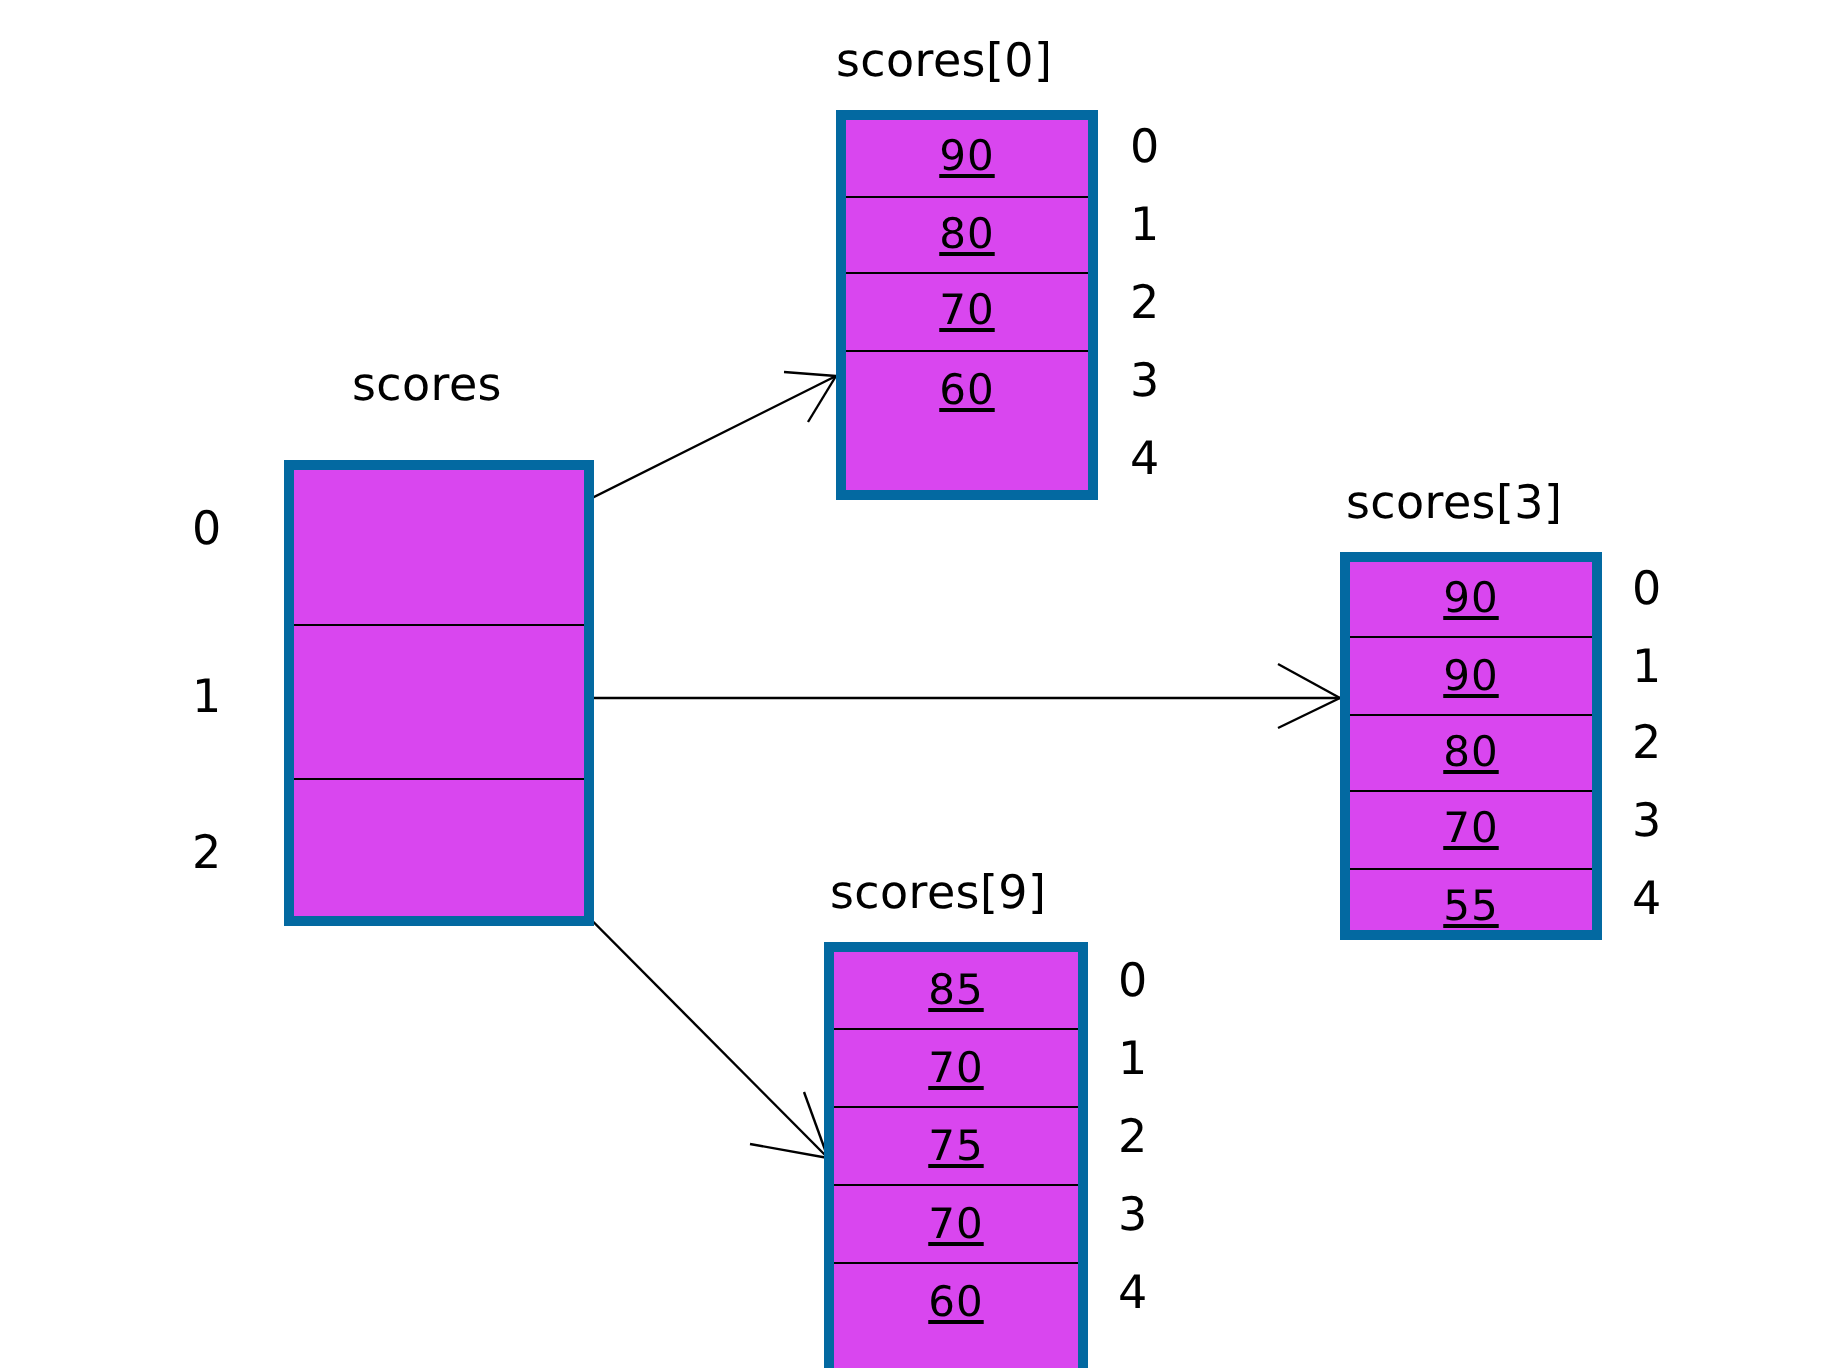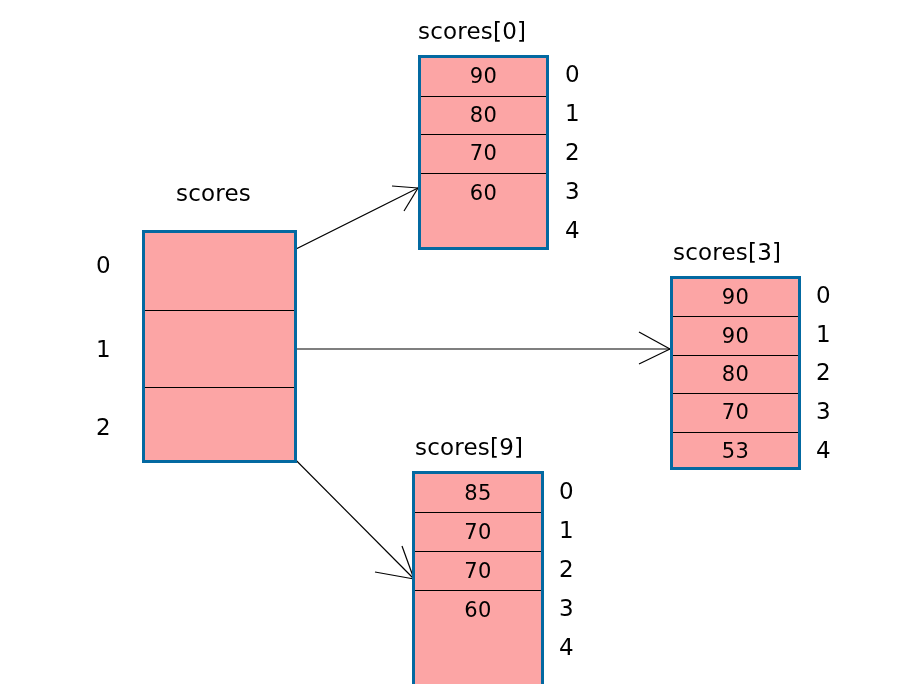--- a/index.html
+++ b/index.html
@@ -22,22 +22,23 @@
     top: 0;
     width: 915px;
     height: 684px;
     pointer-events: none;
   }
 
   
   .array-box {
     position: absolute;
     box-sizing: border-box;
-    border: 3px solid #0369a1;
-    background: #fca5a5;
+    border: 5px solid #0369a1;
+    background: #d946ef;
+    text-decoration: underline;
   }
   .array-cell {
     box-sizing: border-box;
     border-bottom: 1px solid #000000;
     display: flex;
     align-items: center;
     justify-content: center;
     font-size: 21px;
     line-height: 1;
     letter-spacing: 0.5px;
@@ -154,34 +155,35 @@
   <div class="index-label" style="left:565px; top:180px;">3</div>
   <div class="index-label" style="left:565px; top:219px;">4</div>
 
   <div class="array-title" style="left:673px; top:241px;">scores[3]</div>
 
   <div class="array-box" id="scores1-box">
     <div class="array-cell">90</div>
     <div class="array-cell">90</div>
     <div class="array-cell">80</div>
     <div class="array-cell">70</div>
-    <div class="array-cell">53</div>
+    <div class="array-cell">55</div>
   </div>
 
   <div class="index-label" style="left:816px; top:284px;">0</div>
   <div class="index-label" style="left:816px; top:323px;">1</div>
   <div class="index-label" style="left:816px; top:361px;">2</div>
   <div class="index-label" style="left:816px; top:400px;">3</div>
   <div class="index-label" style="left:816px; top:439px;">4</div>
 
   <div class="array-title" style="left:415px; top:436px;">scores[9]</div>
 
   <div class="array-box" id="scores2-box">
     <div class="array-cell">85</div>
     <div class="array-cell">70</div>
+    <div class="array-cell">75</div>
     <div class="array-cell">70</div>
     <div class="array-cell">60</div>
   </div>
 
   <div class="index-label" style="left:559px; top:480px;">0</div>
   <div class="index-label" style="left:559px; top:519px;">1</div>
   <div class="index-label" style="left:559px; top:558px;">2</div>
   <div class="index-label" style="left:559px; top:597px;">3</div>
   <div class="index-label" style="left:559px; top:636px;">4</div>
 

